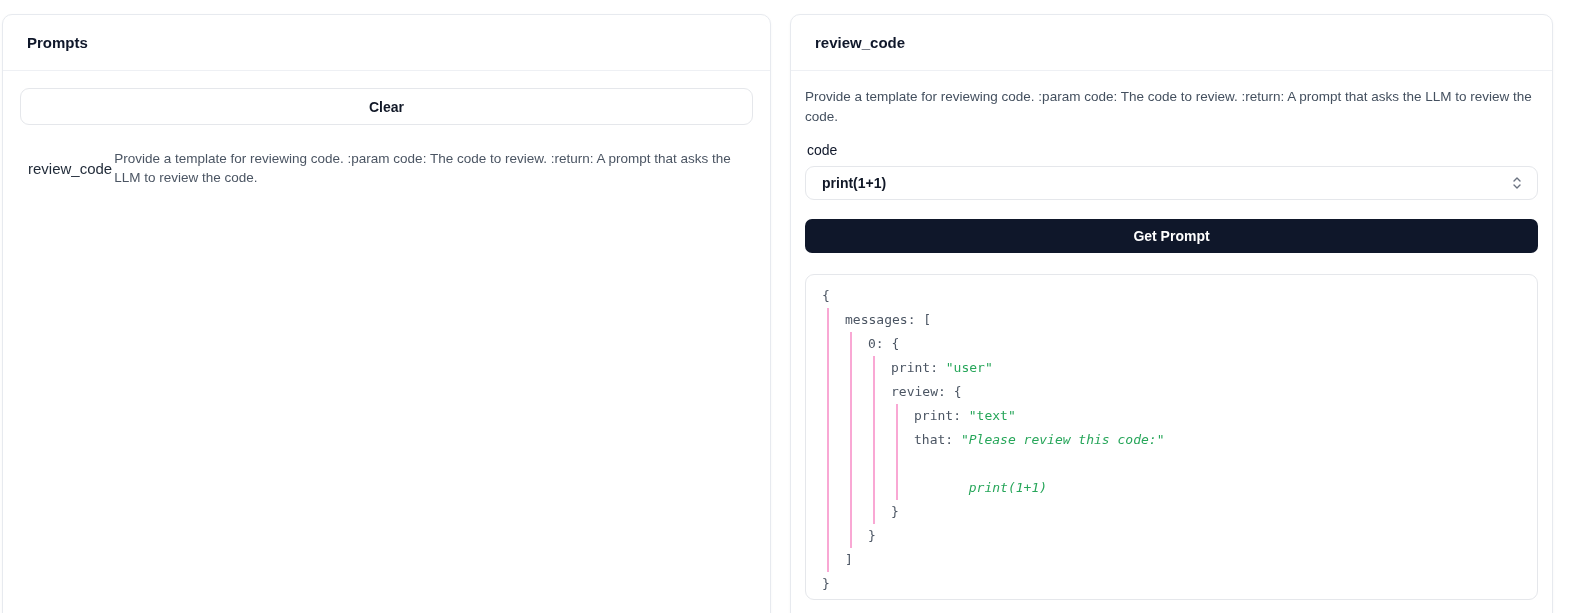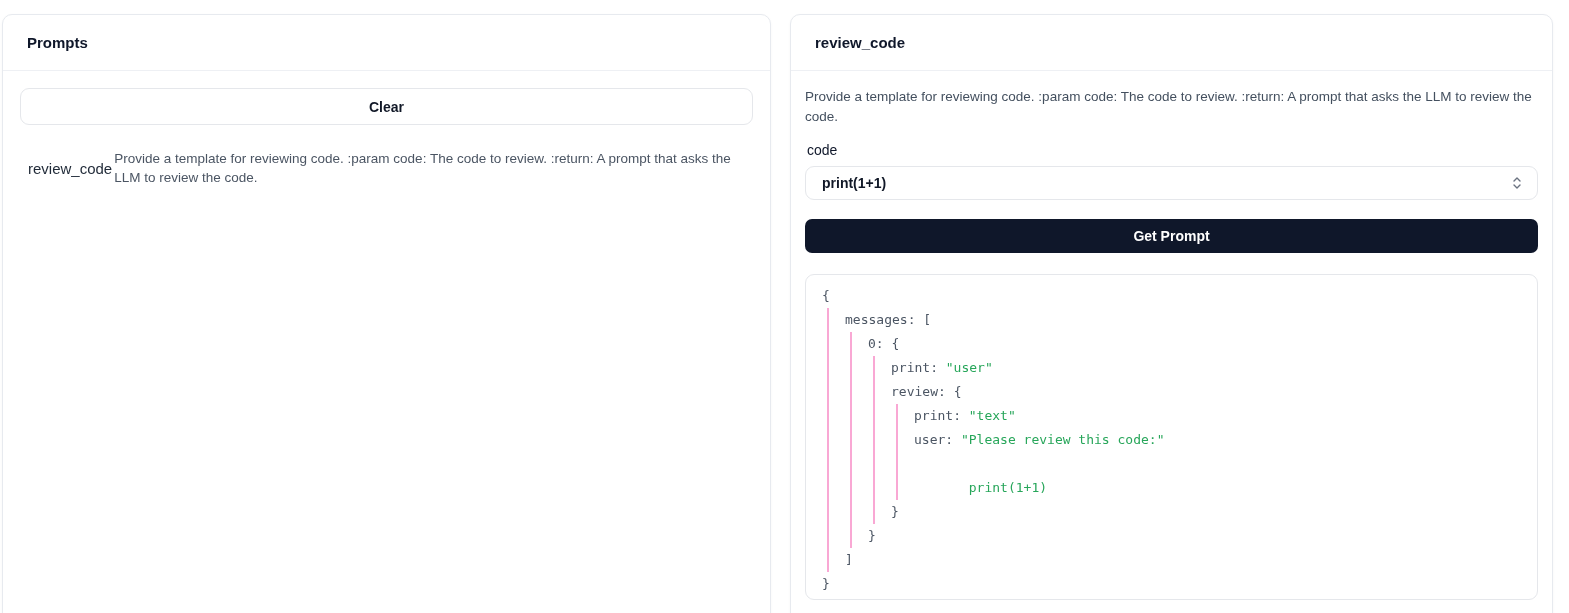--- a/index.html
+++ b/index.html
@@ -149,20 +149,21 @@
     border-left: 2px solid #f9a8d4;
     padding-left: 16px;
   }
   .tree .row { white-space: nowrap; }
   .tree .k { color: #4b5563; }
   .tree .str { color: #27a65a; }
   .tree .strv {
     display: inline-block;
     white-space: pre;
     vertical-align: top;
+    font-style: italic;
   }
 </style>
 </head>
 <body>
 
 <div class="page">
 
   <section class="card card-left">
     <div class="card-header">Prompts</div>
     <div class="left-content">
@@ -199,21 +200,21 @@
             <div class="row"><span class="k">{</span></div>
             <div class="scope">
               <div class="row"><span class="k">messages</span><span class="k">: </span><span class="k">[</span></div>
               <div class="scope">
                 <div class="row"><span class="k">0</span><span class="k">: </span><span class="k">{</span></div>
                 <div class="scope">
                   <div class="row"><span class="k">print</span><span class="k">: </span><span class="str">"user"</span></div>
                   <div class="row"><span class="k">review</span><span class="k">: </span><span class="k">{</span></div>
                   <div class="scope">
                     <div class="row"><span class="k">print</span><span class="k">: </span><span class="str">"text"</span></div>
-                    <div class="row"><span class="k">user</span><span class="k">: </span><span class="str">"<span class="strv">Please review this code:
+                    <div class="row"><span class="k">that</span><span class="k">: </span><span class="str">"<span class="strv">Please review this code:
 
 print(1+1)</span>"</span></div>
                   </div>
                   <div class="row"><span class="k">}</span></div>
                 </div>
                 <div class="row"><span class="k">}</span></div>
               </div>
               <div class="row"><span class="k">]</span></div>
             </div>
             <div class="row"><span class="k">}</span></div>

